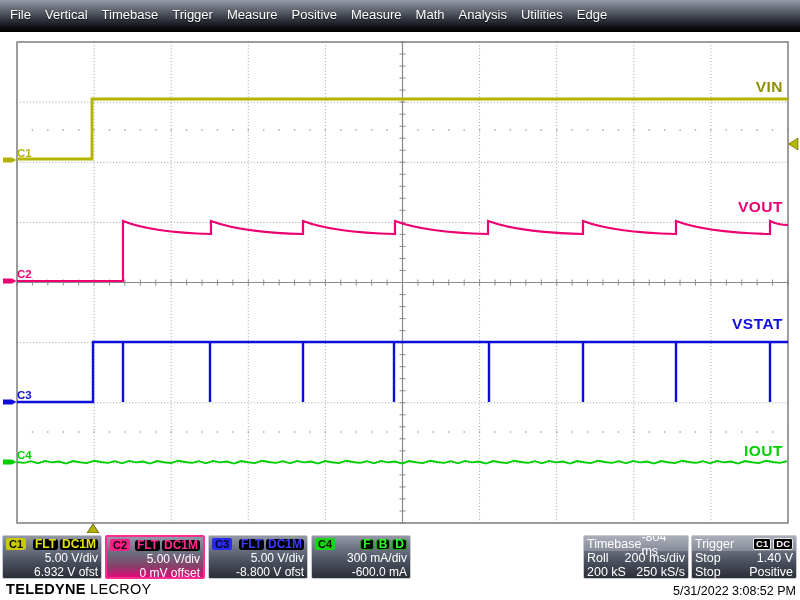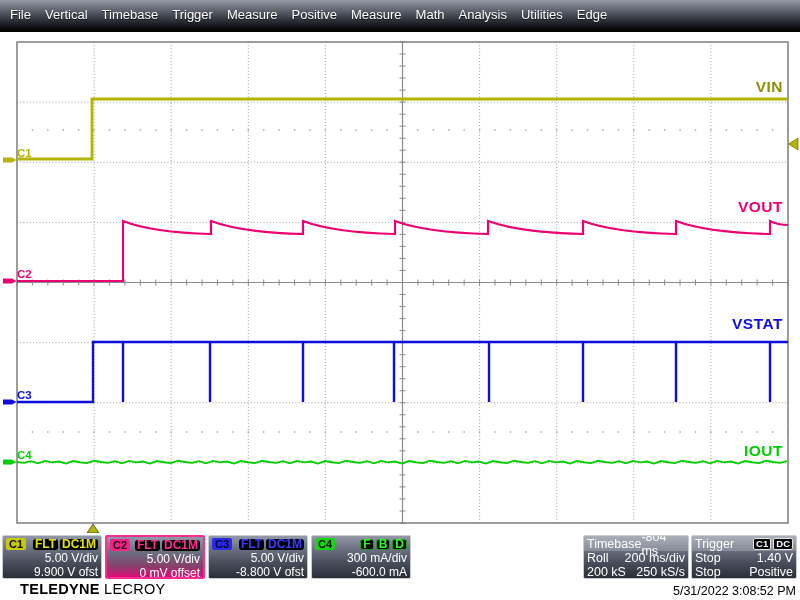--- a/index.html
+++ b/index.html
@@ -35,21 +35,21 @@
   .b-c4{background:#17d417;}
   .fbadge{background:#000;font-size:12px;font-weight:bold;line-height:11px;padding:0 2px;border-radius:3px;text-align:center;}
   .f-c1{color:#e3e300;}
   .f-c2{color:#ff2d93;}
   .f-c3{color:#3c3cff;}
   .f-c4{color:#2bff2b;border:1px solid #1f9e1f;line-height:9px;}
   .tbadge{background:#000;color:#fff;border:1px solid #e6e6e6;font-size:9.5px;font-weight:bold;
           line-height:10px;padding:0 2px;border-radius:2px;}
 
   
-  .logo{position:absolute;left:20px;top:581px;font-size:14.5px;color:#000;letter-spacing:.3px;}
+  .logo{position:absolute;left:6px;top:581px;font-size:14.5px;color:#000;letter-spacing:.3px;}
   .logo .bold{font-weight:bold;}
   .logo .light{font-weight:normal;}
   .datetime{position:absolute;right:4px;top:584px;font-size:12.5px;color:#000;}
 </style>
 </head>
 <body>
 
 <div class="stage">
 
   <div class="menubar">
@@ -313,21 +313,21 @@
     </svg>
 
   <div class="descriptor" style="left:2px">
     <div class="drow r1">
       <span class="cbadge b-c1">C1</span>
       <span class="spacer"></span>
       <span class="fbadge f-c1">FLT</span>
       <span class="fbadge f-c1">DC1M</span>
     </div>
     <div class="drow txt">5.00 V/div</div>
-    <div class="drow txt">9.900 V ofst</div>
+    <div class="drow txt">6.932 V ofst</div>
   </div>
 
   <div class="descriptor selected" style="left:105px">
     <div class="drow r1">
       <span class="cbadge b-c2">C2</span>
       <span class="spacer"></span>
       <span class="fbadge f-c2">FLT</span>
       <span class="fbadge f-c2">DC1M</span>
     </div>
     <div class="drow txt">5.00 V/div</div>

